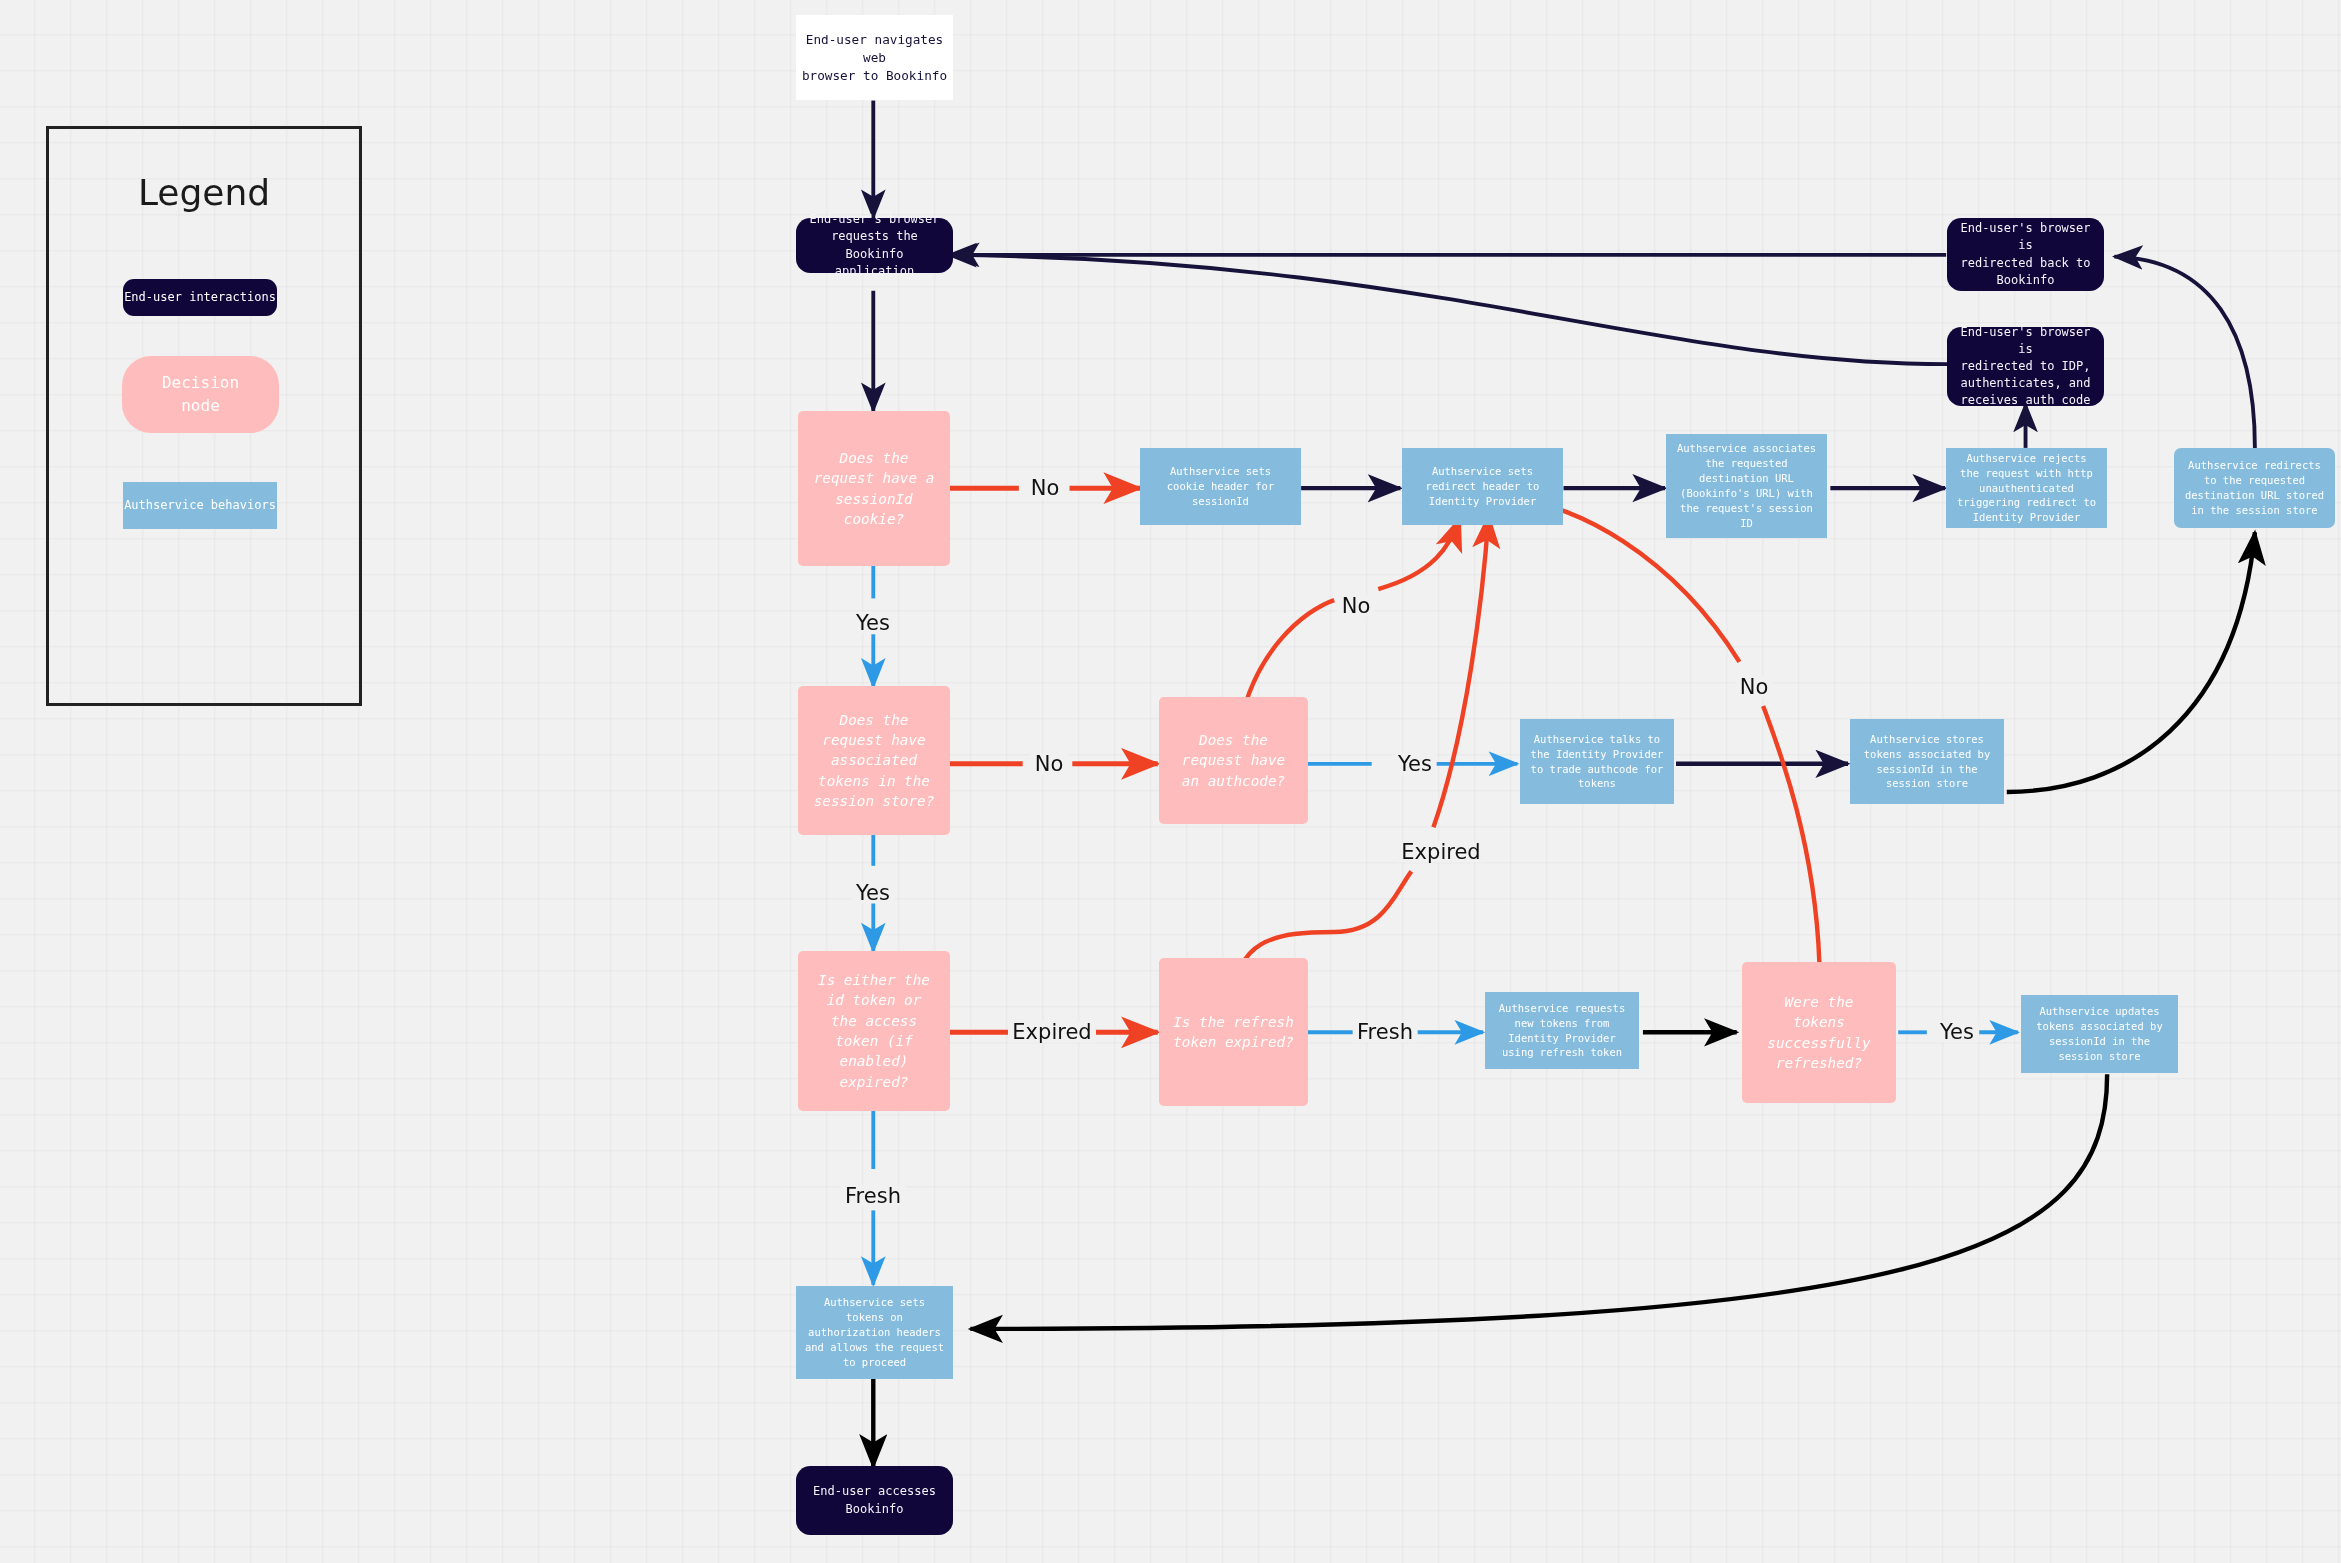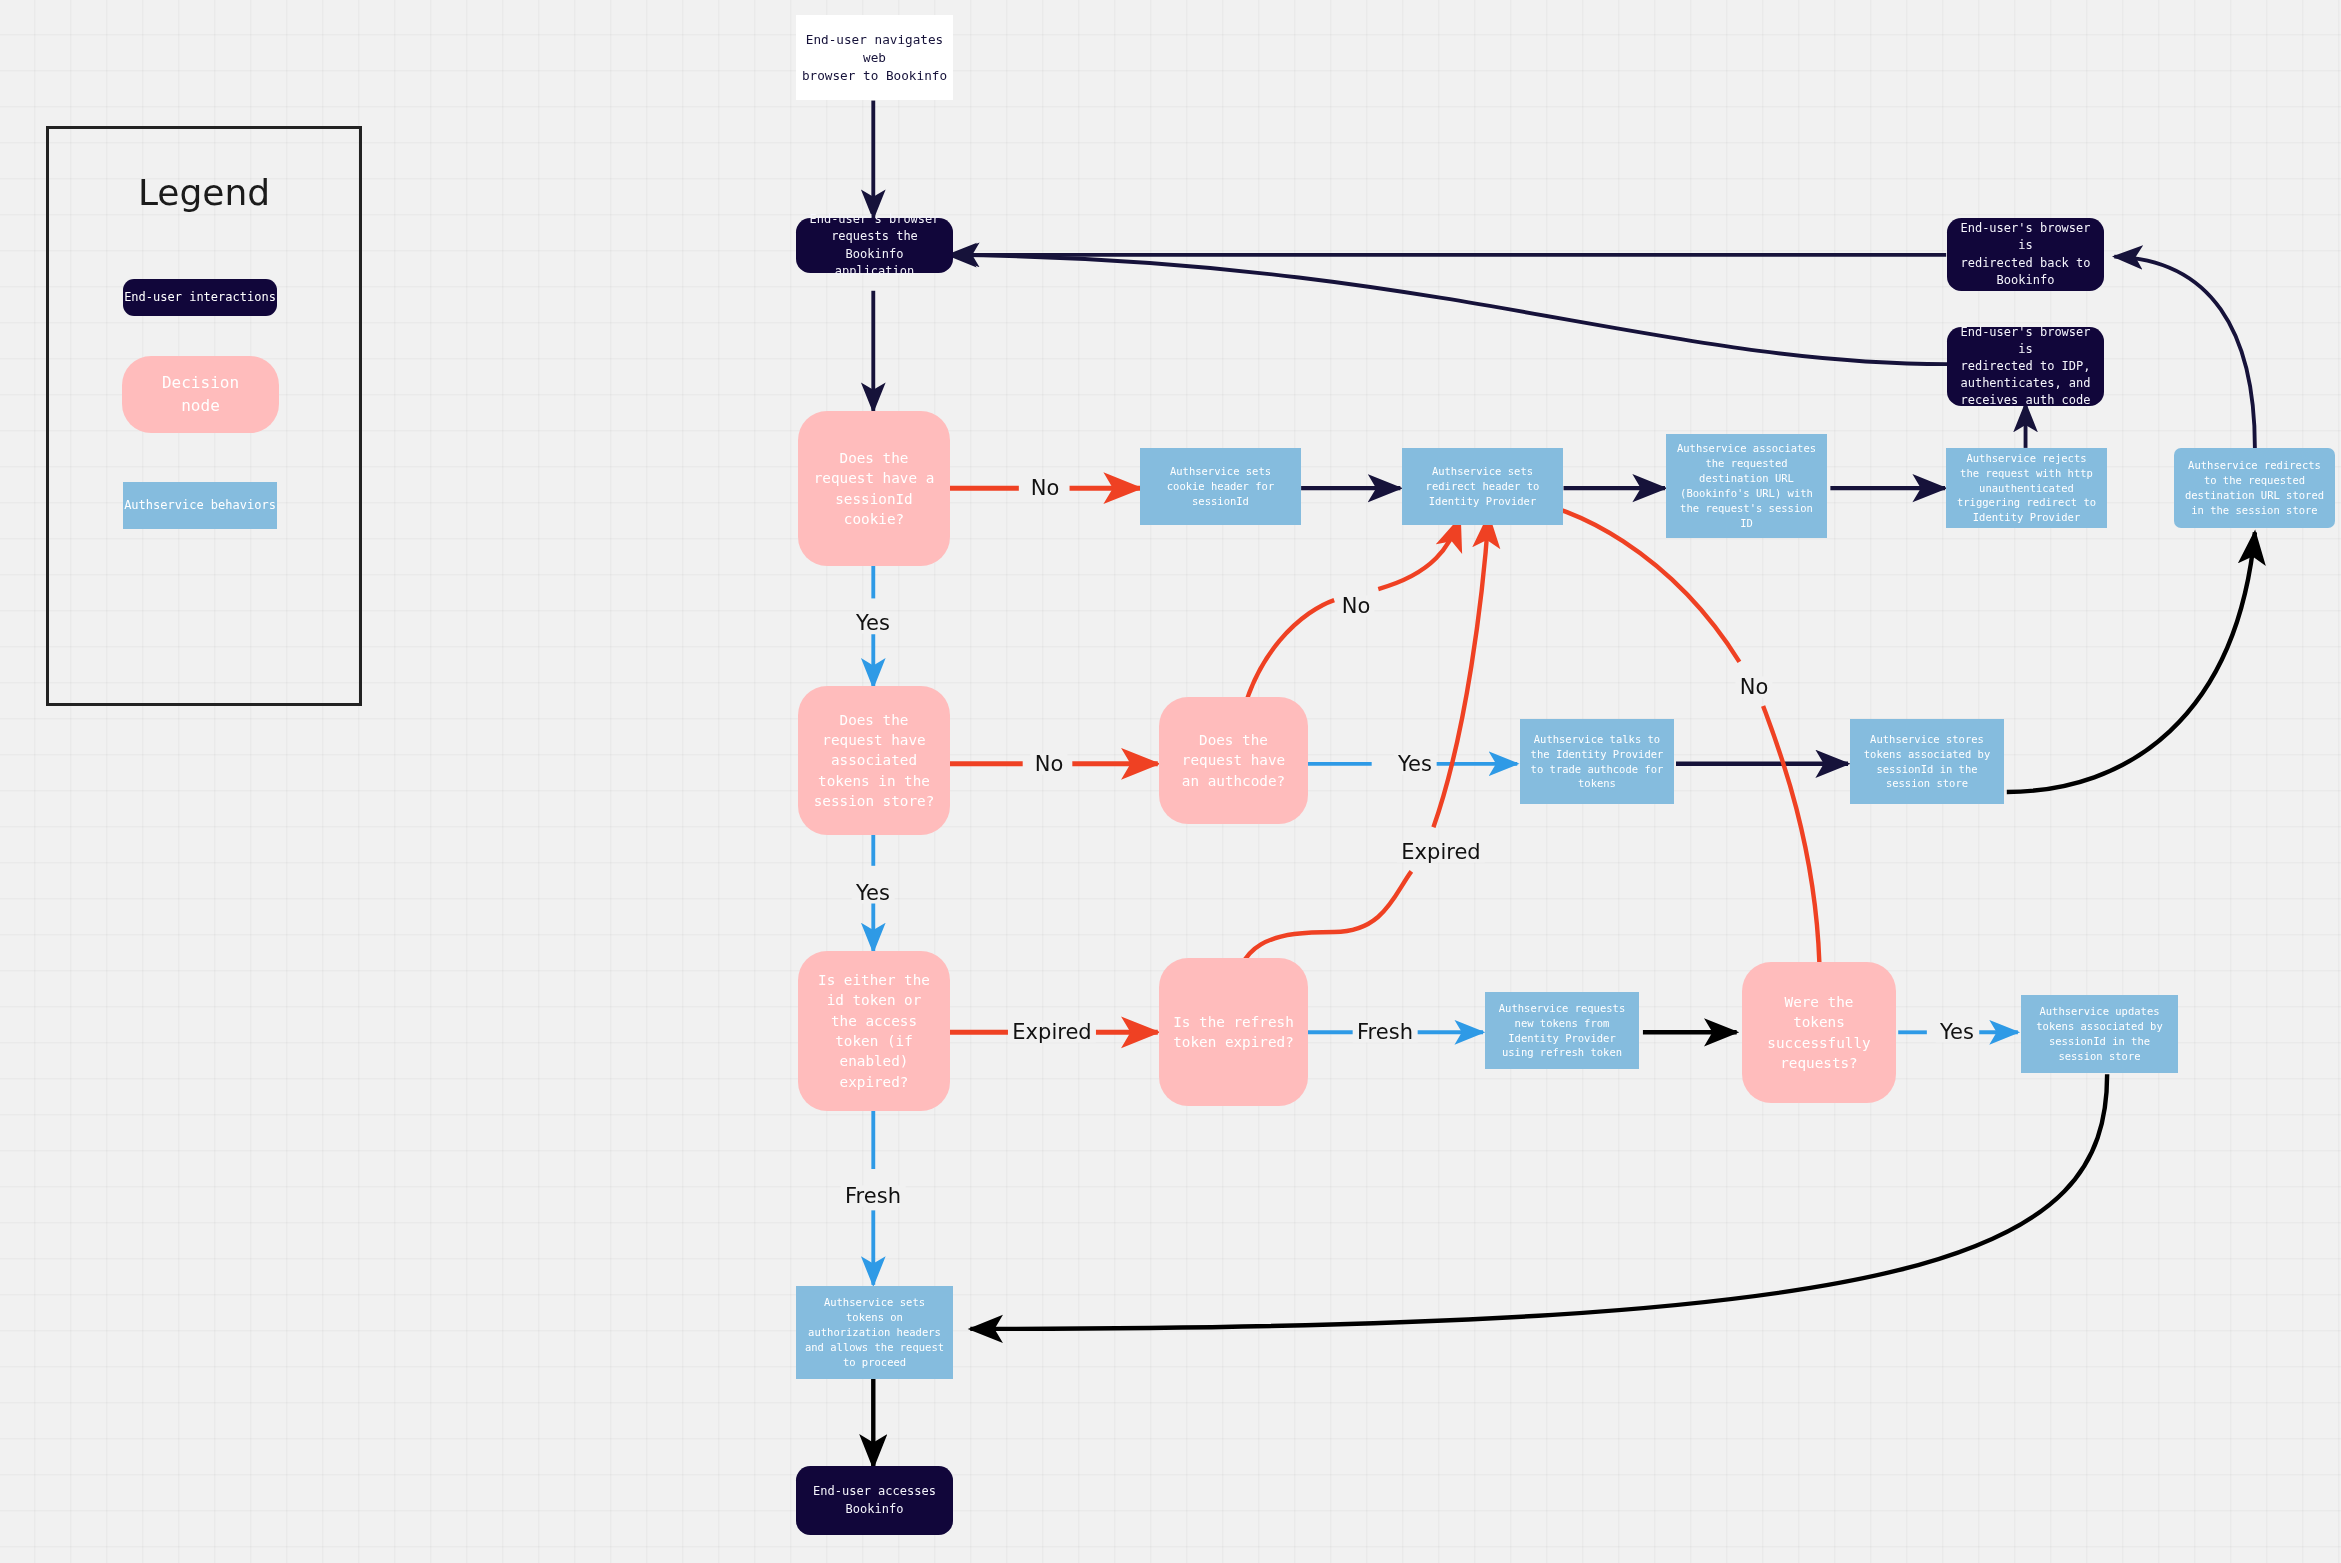--- a/index.html
+++ b/index.html
@@ -44,23 +44,24 @@
   .node-user {
     background: #11063a;
     color: #f4f4fb;
     border-radius: 14.3px;
     font-size: 12px;
     padding: 5.5px;
   }
   .node-decision {
     background: #ffbcbc;
     color: #ffffff;
-    border-radius: 29px;
+    border-radius: 5px;
     font-size: 14.3px;
     padding: 6.6px;
+    font-style: italic;
   }
   .node-auth {
     background: #85bcde;
     color: #ffffff;
     font-size: 10.5px;
     padding: 4.4px;
   }
   .edge-label {
     position: absolute;
     font-family: "DejaVu Sans", "Liberation Sans", sans-serif;
@@ -289,21 +290,21 @@
 token expired?</div>
 
   <div class="node node-auth" style="left:1485px;top:992px;width:154px;height:77px;">Authservice requests
 new tokens from
 Identity Provider
 using refresh token</div>
 
   <div class="node node-decision" style="left:1742px;top:962px;width:154px;height:141px;">Were the
 tokens
 successfully
-requests?</div>
+refreshed?</div>
 
   <div class="node node-auth" style="left:2021px;top:995px;width:157px;height:78px;">Authservice updates
 tokens associated by
 sessionId in the
 session store</div>
 
   <div class="node node-auth" style="left:796px;top:1286px;width:157px;height:93px;">Authservice sets
 tokens on
 authorization headers
 and allows the request

